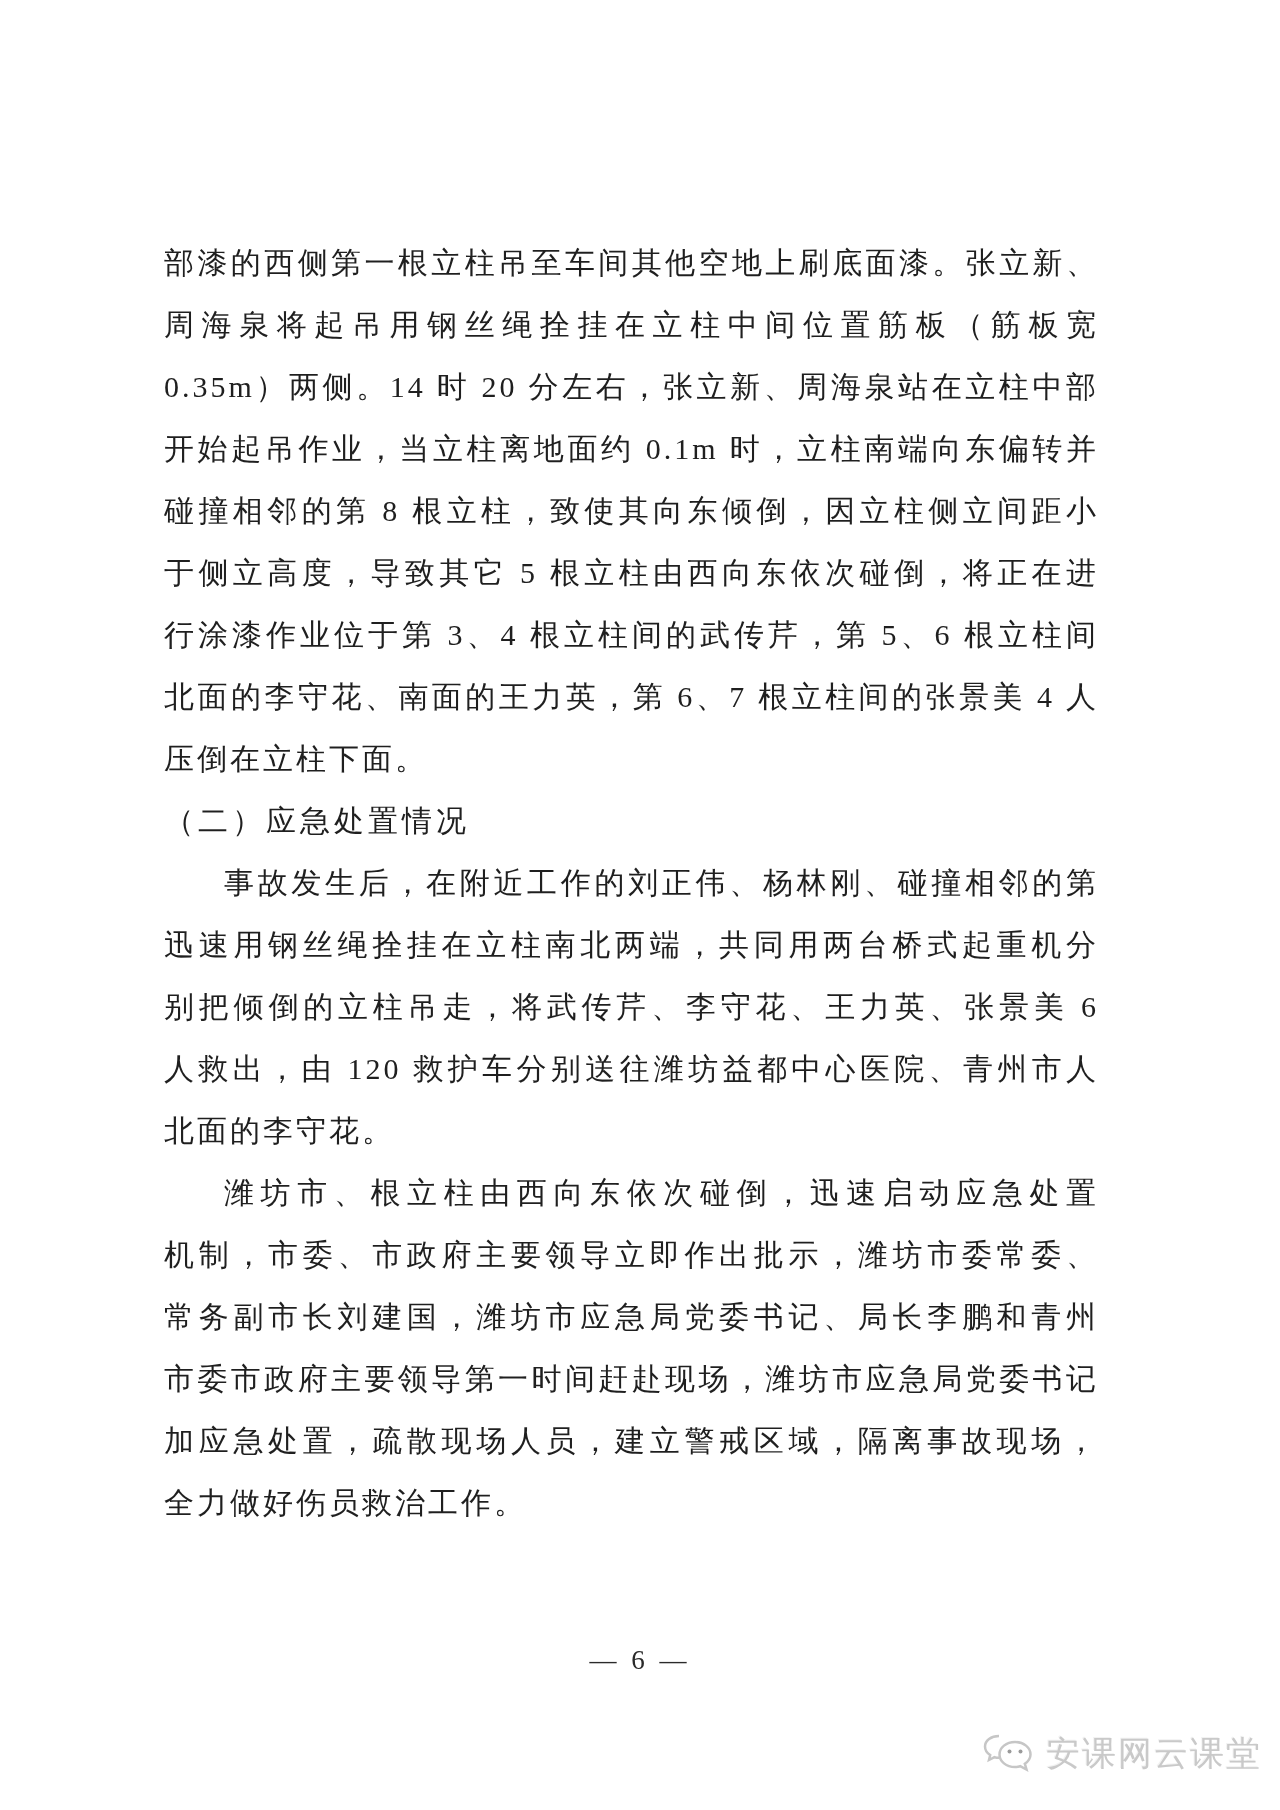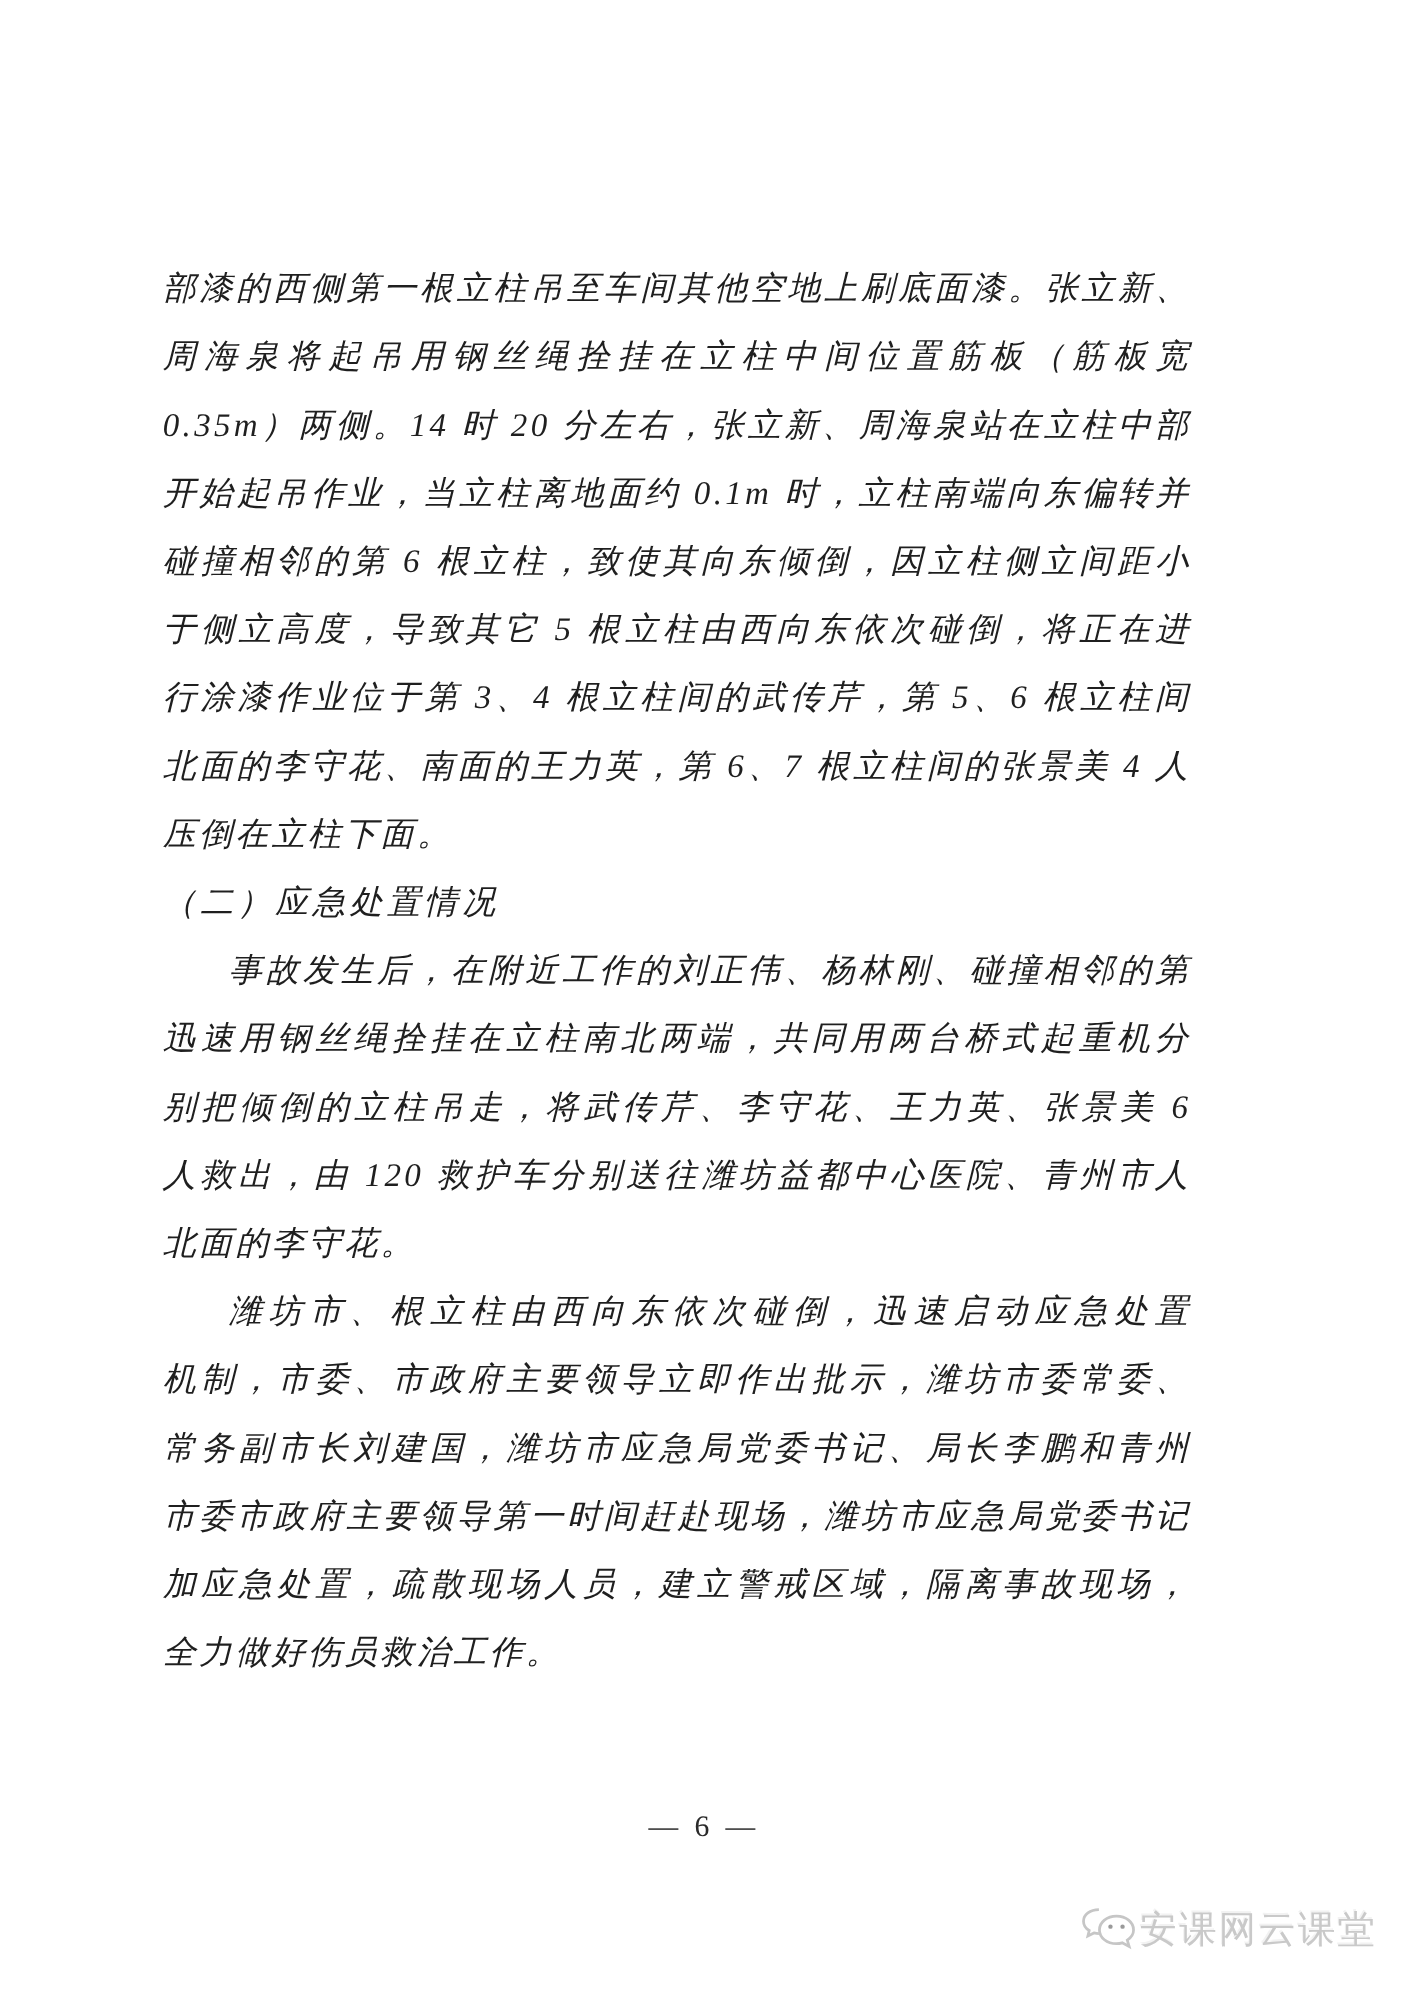--- a/index.html
+++ b/index.html
@@ -11,24 +11,23 @@
     position: relative;
     width: 1280px;
     height: 1810px;
     background: #ffffff;
     overflow: hidden;
     font-family: "Liberation Serif", "DejaVu Serif", serif;
     color: #1f1f1f;
   }
   .text-block {
     position: absolute;
-    left: 148px;
+    left: 164px;
     top: 232px;
     width: 935px;
-    font-style: italic;
   }
   .ln {
     height: 62px;
     line-height: 62px;
     font-size: 30px;
     letter-spacing: 3px;
     white-space: nowrap;
     color: #1f1f1f;
   }
   .jl {
@@ -57,20 +56,21 @@
     font-size: 27px;
     letter-spacing: 4px;
     color: #2a2a2a;
   }
   .watermark {
     position: absolute;
     left: 982px;
     top: 1730px;
     display: flex;
     align-items: center;
+    gap: 10px;
   }
   .watermark-text {
     font-size: 34px;
     letter-spacing: 2px;
     color: #c9c9c9;
     text-shadow: 2px 2px 2px rgba(255,255,255,0.95), -1px -1px 0 #f2f2f2;
     font-family: "Liberation Sans", "DejaVu Sans", sans-serif;
   }
   .wm-icon svg {
     display: block;
@@ -79,21 +79,21 @@
 </head>
 <body>
 
 <div class="page">
 
   <div class="text-block">
     <div class="ln jl">部漆的西侧第一根立柱吊至车间其他空地上刷底面漆。张立新、</div>
     <div class="ln jl">周海泉将起吊用钢丝绳拴挂在立柱中间位置筋板（筋板宽</div>
     <div class="ln jl">0.35m）两侧。14 时 20 分左右，张立新、周海泉站在立柱中部</div>
     <div class="ln jl">开始起吊作业，当立柱离地面约 0.1m 时，立柱南端向东偏转并</div>
-    <div class="ln jl">碰撞相邻的第 6 根立柱，致使其向东倾倒，因立柱侧立间距小</div>
+    <div class="ln jl">碰撞相邻的第 8 根立柱，致使其向东倾倒，因立柱侧立间距小</div>
     <div class="ln jl">于侧立高度，导致其它 5 根立柱由西向东依次碰倒，将正在进</div>
     <div class="ln jl">行涂漆作业位于第 3、4 根立柱间的武传芹，第 5、6 根立柱间</div>
     <div class="ln jl">北面的李守花、南面的王力英，第 6、7 根立柱间的张景美 4 人</div>
     <div class="ln end">压倒在立柱下面。</div>
     <div class="ln end heading">（二）应急处置情况</div>
     <div class="ln jl indent">事故发生后，在附近工作的刘正伟、杨林刚、碰撞相邻的第</div>
     <div class="ln jl">迅速用钢丝绳拴挂在立柱南北两端，共同用两台桥式起重机分</div>
     <div class="ln jl">别把倾倒的立柱吊走，将武传芹、李守花、王力英、张景美 6</div>
     <div class="ln jl">人救出，由 120 救护车分别送往潍坊益都中心医院、青州市人</div>
     <div class="ln end">北面的李守花。</div>

